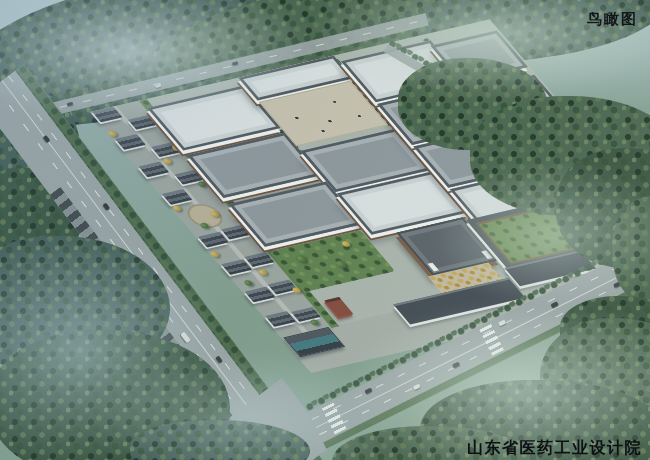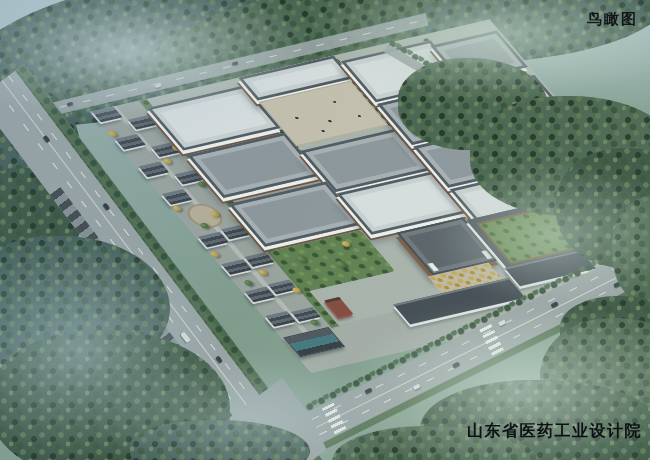--- a/index.html
+++ b/index.html
@@ -76,21 +76,21 @@
   .gtree{position:absolute;width:7px;height:7px;border-radius:50%;
     background:radial-gradient(circle at 35% 35%,#6e9154,#2f4c2e);
     box-shadow:1px 2px 2px rgba(25,35,28,.45);}
   .gate{position:absolute;background:linear-gradient(180deg,#4a525c 0 32%,#3f767f 32% 72%,#2e3741 72% 100%);
     border:1px solid #2b333c;box-shadow:-2px 3px 3px rgba(35,43,53,.4);}
   .tower{position:absolute;background:#82463a;border-top:3px solid #4a3129;
     box-shadow:-2px 2px 0 #964f40,-3px 4px 3px rgba(40,40,44,.45);}
   
   .lbl{position:absolute;color:#14171a;font-weight:600;}
   #view-label{top:10px;right:12px;font-size:15px;letter-spacing:2px;}
-  #credit-label{bottom:18px;right:8px;font-size:16px;letter-spacing:1.5px;color:#0e1113;}
+  #credit-label{bottom:1px;right:8px;font-size:16px;letter-spacing:1.5px;color:#0e1113;}
   .grade{position:absolute;inset:0;pointer-events:none;
     background:linear-gradient(115deg,rgba(126,158,176,.22),rgba(120,150,128,.08) 42%,rgba(186,208,188,.14));}
 </style>
 </head>
 <body>
 
 <div id="stage">
 
   <div class="abs" style="left:0;top:0;width:650px;height:110px;
               background:linear-gradient(180deg,rgba(178,198,205,.95),rgba(178,198,200,0));"></div>

